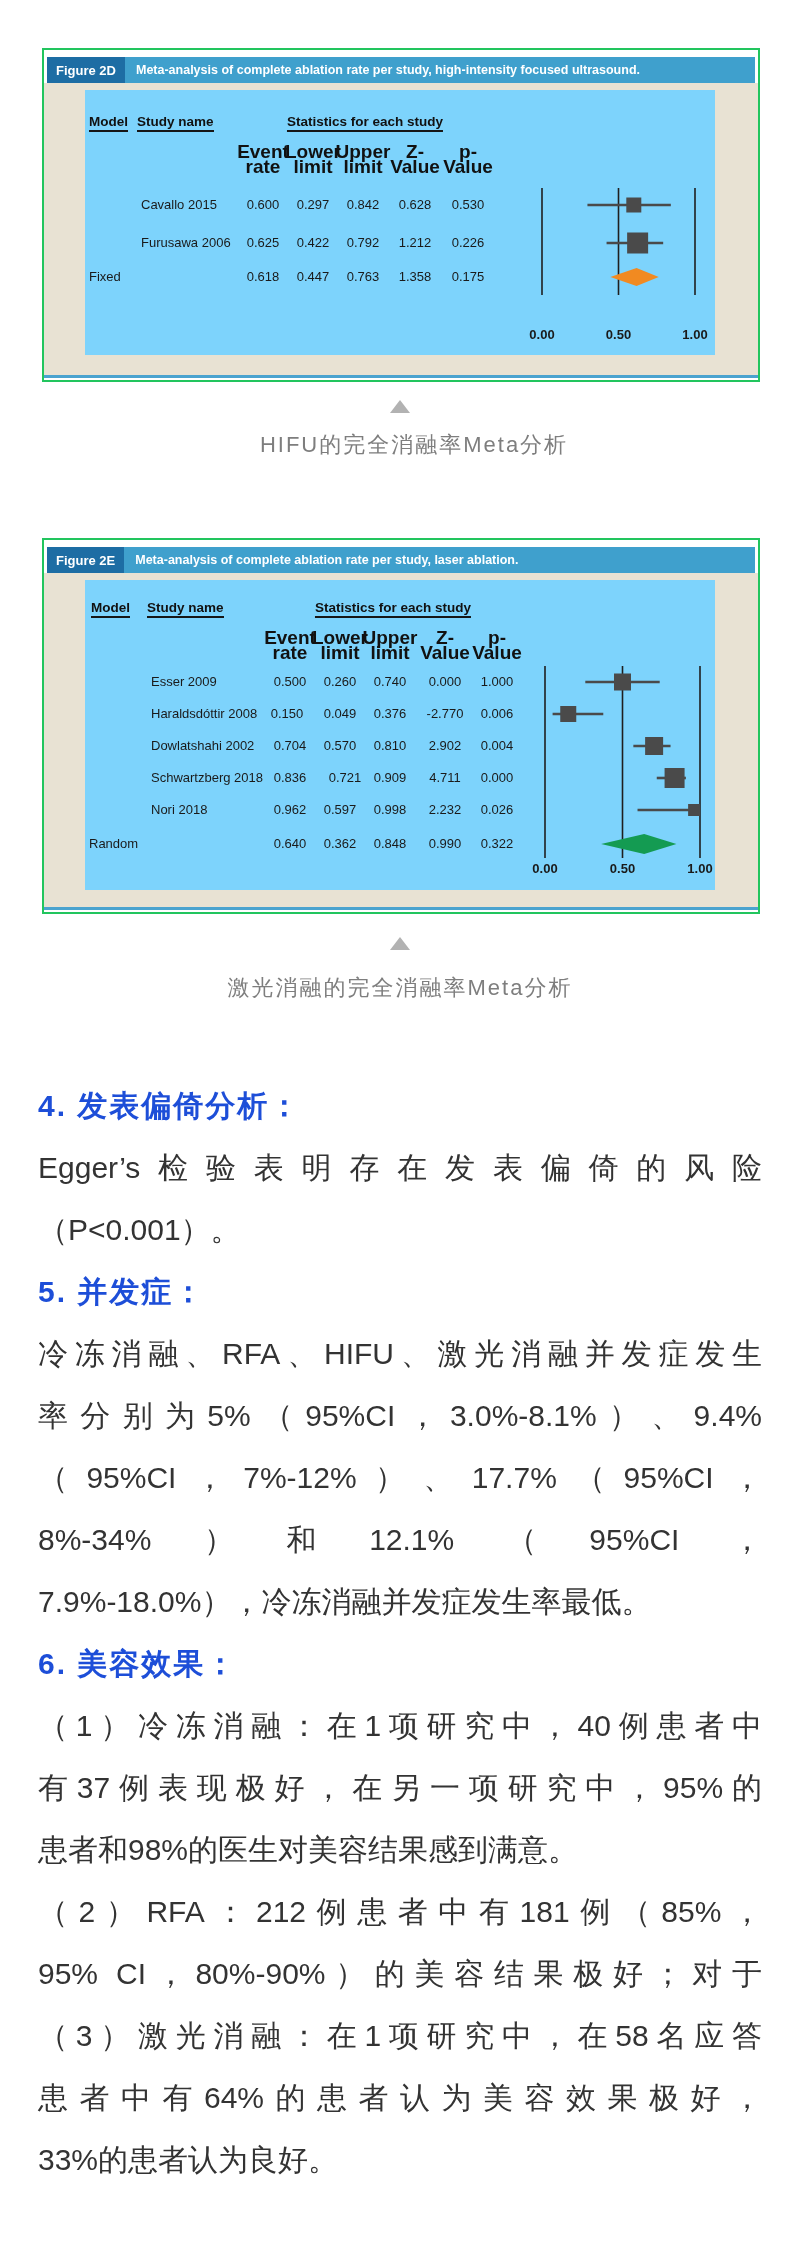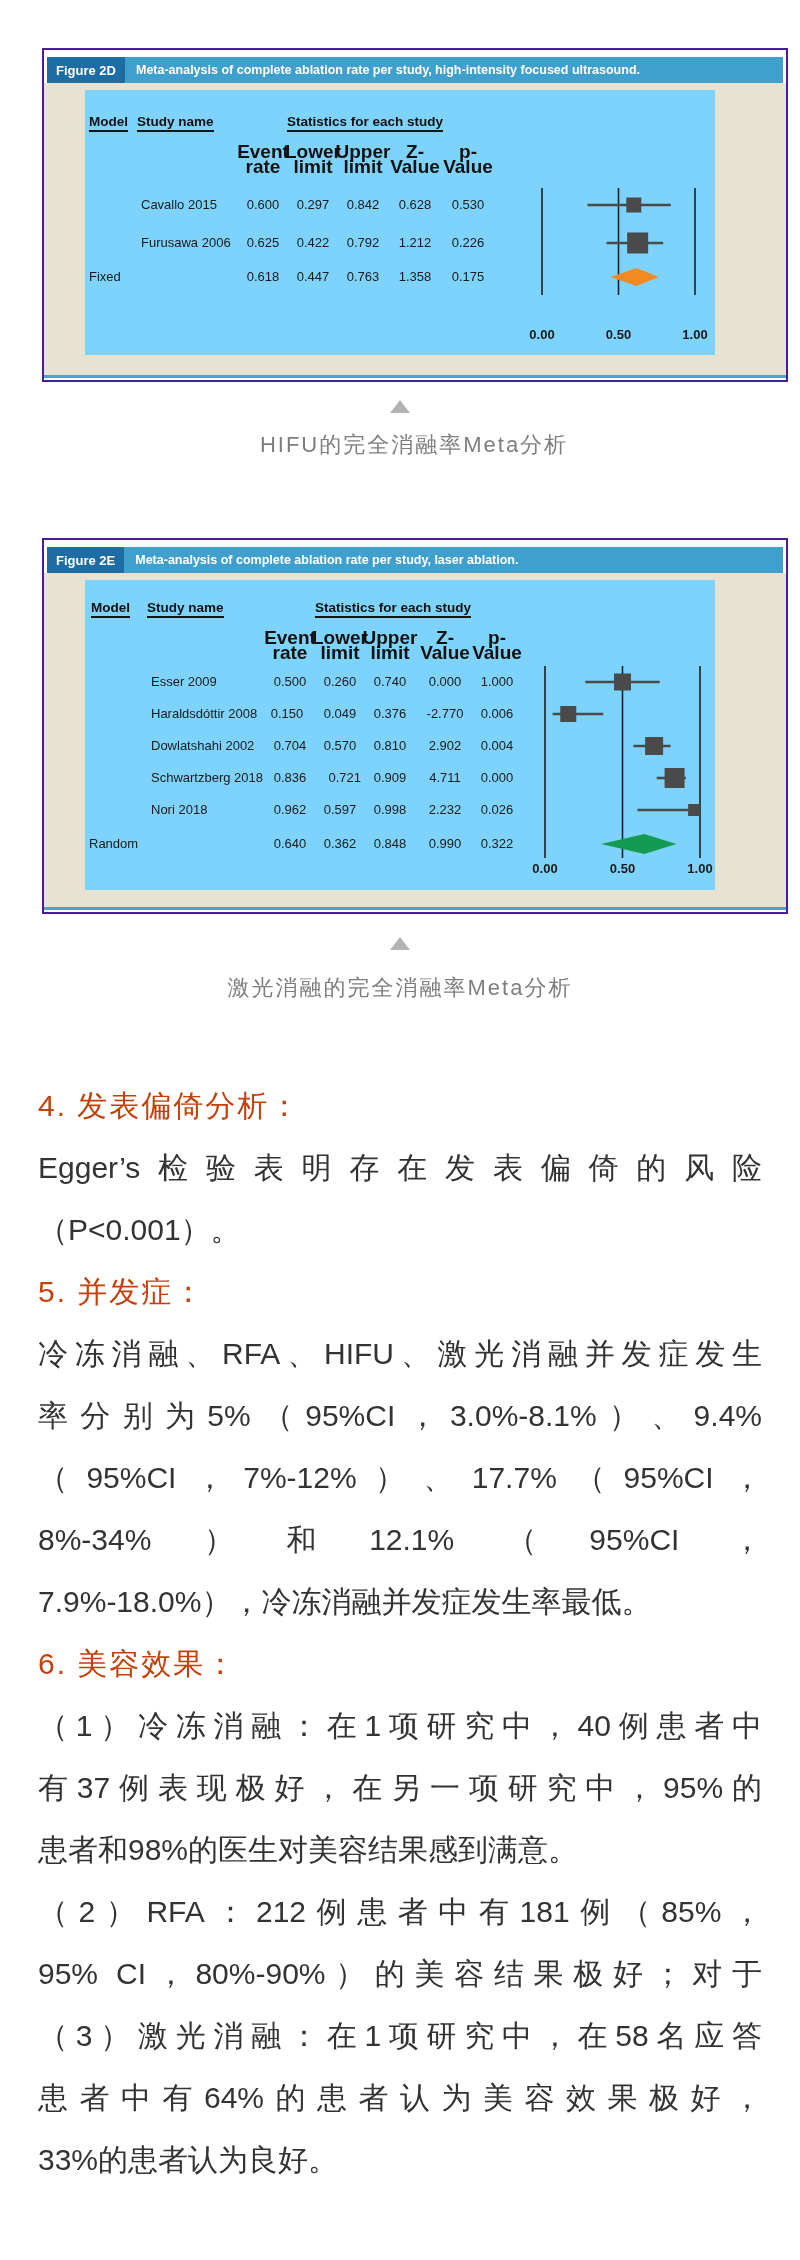--- a/index.html
+++ b/index.html
@@ -1,20 +1,20 @@
 <!DOCTYPE html>
 <html><head>
 <meta charset="utf-8">
 <style>
   html,body {margin:0; padding:0; background:#ffffff;}
   .page {position:relative; width:800px; height:2260px; background:#ffffff; overflow:hidden;
          font-family:"Liberation Sans","DejaVu Sans",sans-serif;}
 
   
-  .fig {position:absolute; left:42px; width:714px; border:2px solid #4c1d95; background:#ffffff;padding-left:28px;}
+  .fig {position:absolute; left:42px; width:714px; border:2px solid #22c55e; background:#ffffff;}
   .fig-hdr {position:absolute; top:7px; left:3px; right:3px; height:26px; background:#3fa0cd;
             display:flex; align-items:stretch; color:#ffffff; overflow:hidden;}
   .fig-label {background:#1d6da4; display:flex; align-items:center; padding:0 9px;
               font-size:13px; font-weight:bold; white-space:nowrap;}
   .fig-title {display:flex; align-items:center; padding-left:11px; font-size:12.5px; font-weight:bold; white-space:nowrap;}
   .fig-beige {position:absolute; top:33px; left:0; right:0; bottom:5px; background:#e8e2d3;}
   .fig-bluestrip {position:absolute; left:0; right:0; bottom:2px; height:3px; background:#4aa3cf;}
   .fig-panel {position:absolute; left:41px; width:630px; background:#7dd3fc;}
 
   .cell {position:absolute; font-size:13px; color:#1a1a1a; height:20px; line-height:20px; white-space:nowrap;}
@@ -29,21 +29,21 @@
   
   .tri {position:absolute; left:50%; margin-left:-10px; width:0; height:0;
         border-left:10px solid transparent; border-right:10px solid transparent;
         border-bottom:13px solid #b2b2b2;}
   .caption {position:absolute; left:0; width:100%; text-align:center; font-size:22px; color:#7e7e7e;
             letter-spacing:2px; height:30px; line-height:30px;}
 
   
   .text-block {position:absolute; top:1075px; left:38px; right:38px;}
   .line {height:62px; line-height:62px; font-size:30px; color:#333333; white-space:nowrap;}
-  .line.hl {color:#c2410c; font-weight:normal; letter-spacing:2px;}
+  .line.hl {color:#1d4ed8; font-weight:bold; letter-spacing:2px;}
   .line.jl {white-space:normal; text-align:justify; text-align-last:justify; text-justify:inter-character;}
   .line.el {white-space:normal; text-align:left;}
 </style>
 </head>
 <body>
 
 <div class="page">
 
   <section class="fig" style="top:48px; height:330px;">
     <div class="fig-hdr">
@@ -152,21 +152,21 @@
         <div class="cell" style="left: 332px; top: 124px; width: 56px; text-align: center;">-2.770</div>
         <div class="cell" style="left: 384px; top: 124px; width: 56px; text-align: center;">0.006</div>
         <div class="cell" style="left: 66px; top: 156px; width: 145px; text-align: left;">Dowlatshahi 2002</div>
         <div class="cell" style="left: 177px; top: 156px; width: 56px; text-align: center;">0.704</div>
         <div class="cell" style="left: 227px; top: 156px; width: 56px; text-align: center;">0.570</div>
         <div class="cell" style="left: 277px; top: 156px; width: 56px; text-align: center;">0.810</div>
         <div class="cell" style="left: 332px; top: 156px; width: 56px; text-align: center;">2.902</div>
         <div class="cell" style="left: 384px; top: 156px; width: 56px; text-align: center;">0.004</div>
         <div class="cell" style="left: 66px; top: 188px; width: 145px; text-align: left;">Schwartzberg 2018</div>
         <div class="cell" style="left: 177px; top: 188px; width: 56px; text-align: center;">0.836</div>
-        <div class="cell" style="left: 220px; top: 188px; width: 56px; text-align: right;">0.721</div>
+        <div class="cell" style="left: 232px; top: 188px; width: 56px; text-align: center;">0.721</div>
         <div class="cell" style="left: 277px; top: 188px; width: 56px; text-align: center;">0.909</div>
         <div class="cell" style="left: 332px; top: 188px; width: 56px; text-align: center;">4.711</div>
         <div class="cell" style="left: 384px; top: 188px; width: 56px; text-align: center;">0.000</div>
         <div class="cell" style="left: 66px; top: 220px; width: 145px; text-align: left;">Nori 2018</div>
         <div class="cell" style="left: 177px; top: 220px; width: 56px; text-align: center;">0.962</div>
         <div class="cell" style="left: 227px; top: 220px; width: 56px; text-align: center;">0.597</div>
         <div class="cell" style="left: 277px; top: 220px; width: 56px; text-align: center;">0.998</div>
         <div class="cell" style="left: 332px; top: 220px; width: 56px; text-align: center;">2.232</div>
         <div class="cell" style="left: 384px; top: 220px; width: 56px; text-align: center;">0.026</div>
         <div class="cell" style="left: 4px; top: 254px; width: 80px; text-align: left;">Random</div>

